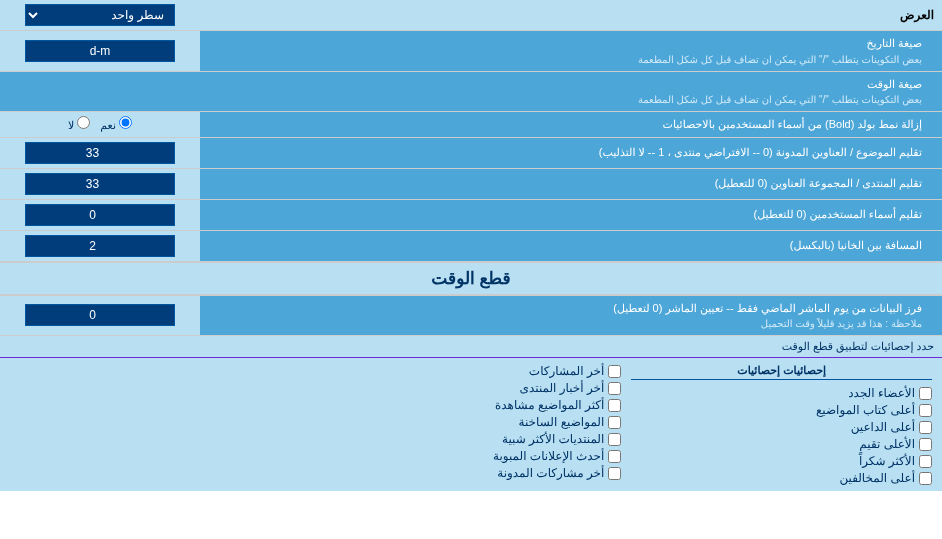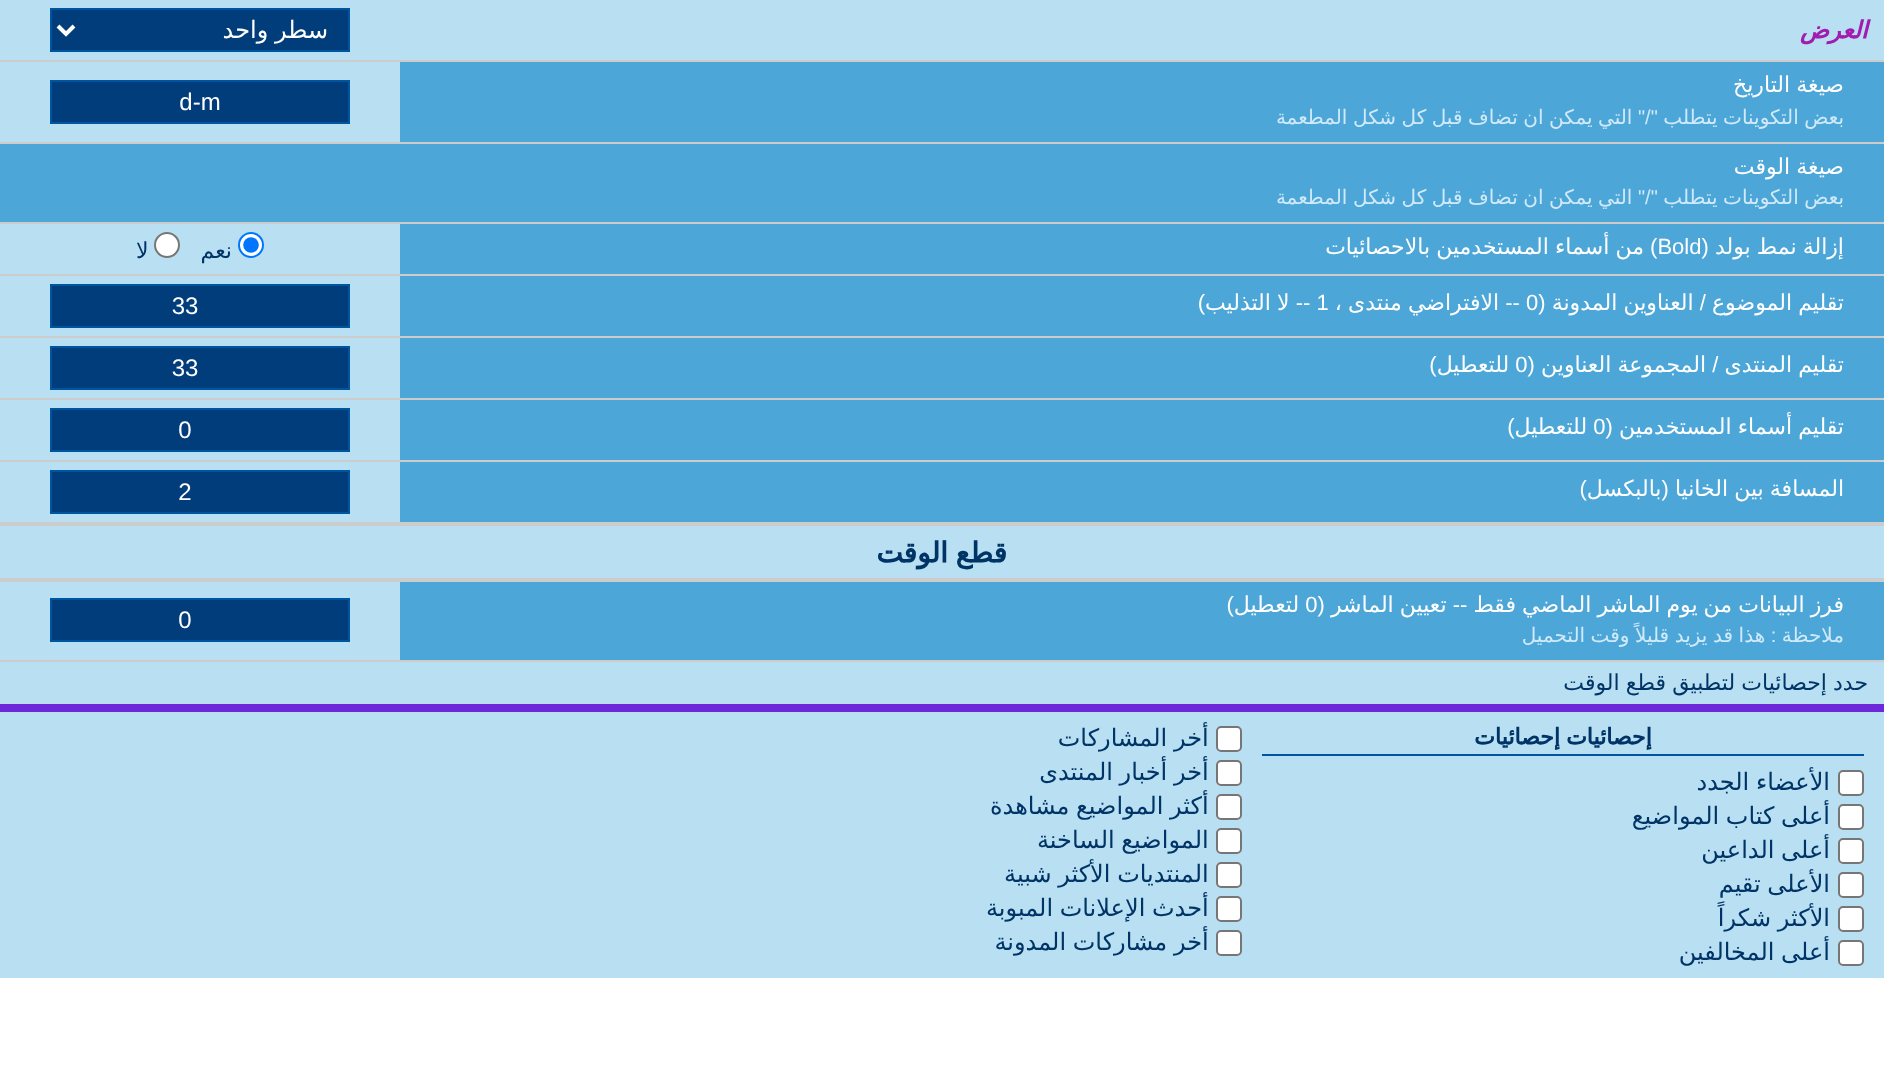--- a/index.html
+++ b/index.html
@@ -49,40 +49,39 @@
       font-size: 12px;
       width: 150px;
       direction: ltr;
     }
     .section-header {
       background: #b8dff2;
       color: #003366;
       font-weight: bold;
       text-align: center;
       padding: 5px;
-      font-size: 14px;
+      font-size: 17px;
       border-bottom: 1px solid #ccc;
       width: 100%;
       display: block;
     }
     .top-row {
       display: flex;
       width: 100%;
       background: #b8dff2;
       border-bottom: 1px solid #ccc;
       align-items: center;
     }
     .top-label {
       flex: 1;
       text-align: right;
       padding: 4px 8px;
-      color: #a21caf;
+      color: #000000;
       font-weight: bold;
       font-size: 12px;
-      font-style: italic;
     }
     .top-select-cell {
       width: 200px;
       padding: 4px 6px;
       display: flex;
       align-items: center;
       justify-content: center;
       background: #b8dff2;
     }
     select.styled-select {
@@ -140,21 +139,21 @@
       color: #003366;
       font-size: 12px;
     }
     .checkbox-row input[type="checkbox"] {
       accent-color: #003d7a;
     }
     .limit-row {
       display: flex;
       width: 100%;
       background: #b8dff2;
-      border-bottom: 4px solid #6d28d9;
+      border-bottom: 1px solid #6d28d9;
       align-items: flex-start;
       padding: 4px 8px;
     }
     .limit-label {
       flex: 1;
       text-align: right;
       color: #003366;
       font-size: 11px;
     }
   </style>

